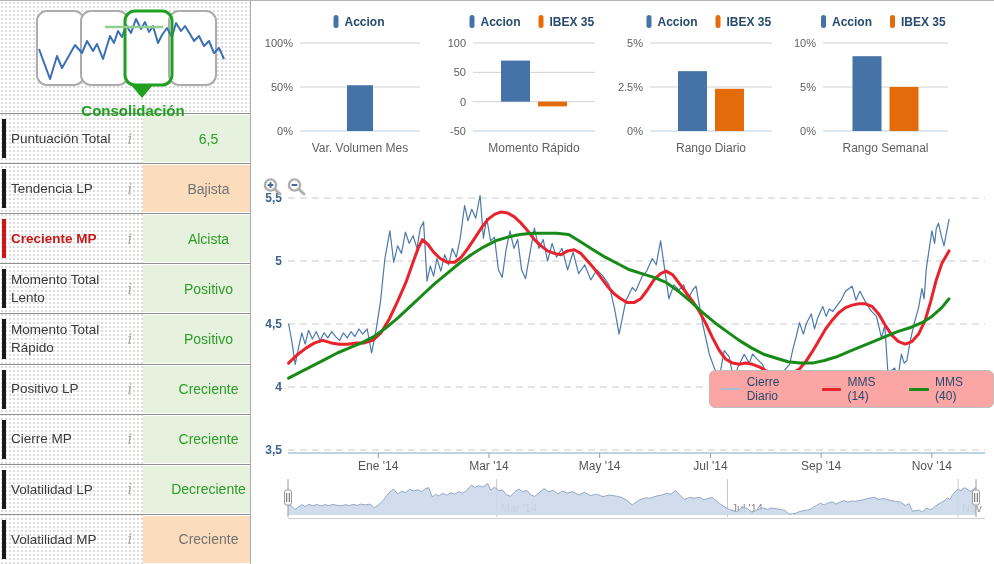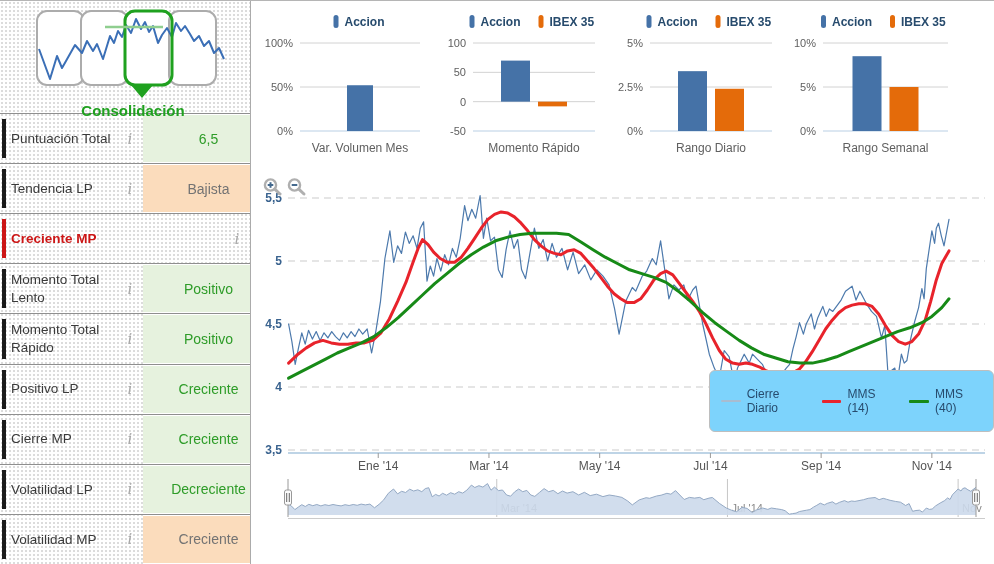--- a/index.html
+++ b/index.html
@@ -24,21 +24,21 @@
        font-size:14px;border-top:1px solid #FFF;border-bottom:1px solid #FFF;box-sizing:border-box;flex:none;padding-left:24px;}
   .val.good{background:#E6F2DE;color:#2E9C28;}
   .val.bad{background:#FBDCBC;color:#737373;}
   
   .charts{position:absolute;left:251px;top:0;width:743px;height:564px;}
   svg{display:block;font-family:"Liberation Sans","DejaVu Sans",sans-serif;}
   #small{position:absolute;left:0;top:0;}
   #main{position:absolute;left:0;top:160px;}
   .zoomicon{position:absolute;cursor:pointer;}
   .legend{position:absolute;left:458px;top:369px;display:flex;align-items:center;gap:15px;
-          border:1px solid #BEBEBE;border-radius:6px;background:#7dd3fc;padding:16px 11px;
+          border:1px solid #BEBEBE;border-radius:6px;background:#fca5a5;padding:4px 11px;
           font-size:12px;color:#274B6D;}
   .leg-item{display:flex;align-items:center;gap:6px;cursor:pointer;}
   .leg-marker{width:22px;height:3px;border-radius:1px;background:#999;}
 </style>
 </head>
 <body>
 
 <div class="app">
 
   <div class="left">
@@ -65,20 +65,21 @@
       <div class="row">
         <span class="accent"></span>
         <span class="lbl">Tendencia LP</span>
         <span class="i">i</span>
         <span class="val bad">Bajista</span>
       </div>
       <div class="row hl">
         <span class="accent"></span>
         <span class="lbl">Creciente MP</span>
         <span class="i">i</span>
+        <span class="val good">Alcista</span>
       </div>
       <div class="row">
         <span class="accent"></span>
         <span class="lbl">Momento Total Lento</span>
         <span class="i">i</span>
         <span class="val good">Positivo</span>
       </div>
       <div class="row">
         <span class="accent"></span>
         <span class="lbl">Momento Total Rápido</span>

